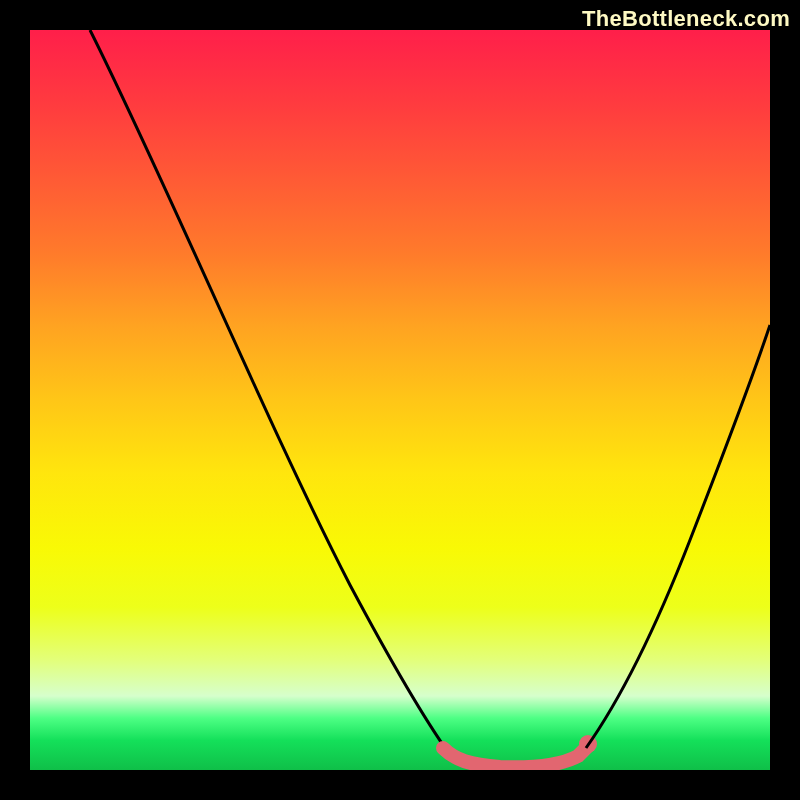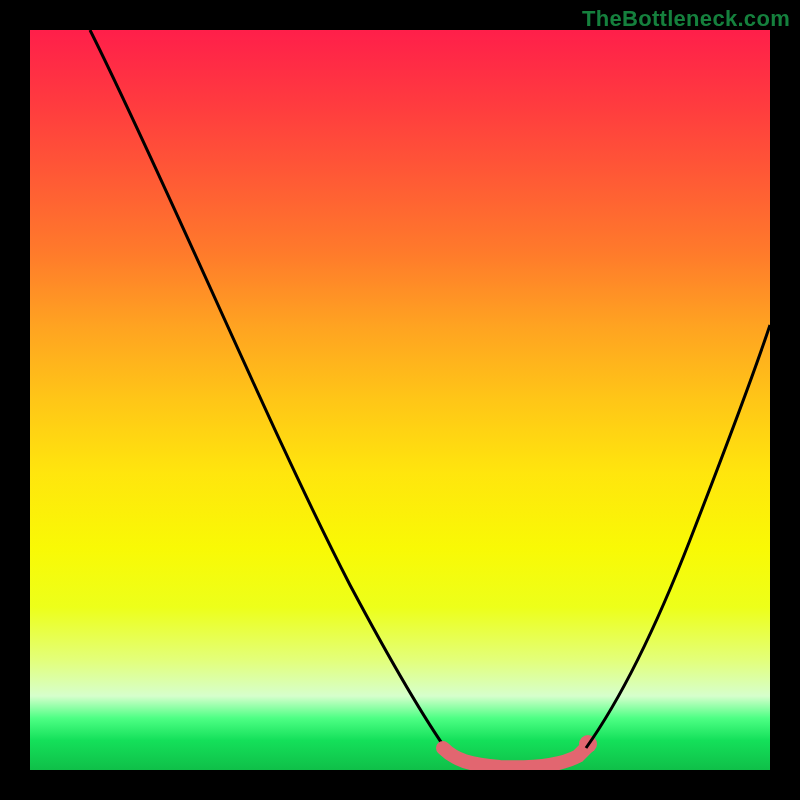--- a/index.html
+++ b/index.html
@@ -40,21 +40,21 @@
       #4dff84 93%,
       #14e05a 96%,
       #0fbf48 100%);
   }
   .watermark {
     position: absolute;
     top: 6px;
     right: 10px;
     font-size: 22px;
     font-weight: 600;
-    color: #15803d;
+    color: #fef9c3;
     letter-spacing: 0.3px;
   }
   svg.curve {
     position: absolute;
     top: 0;
     left: 0;
   }
 </style>
 </head>
 <body>

